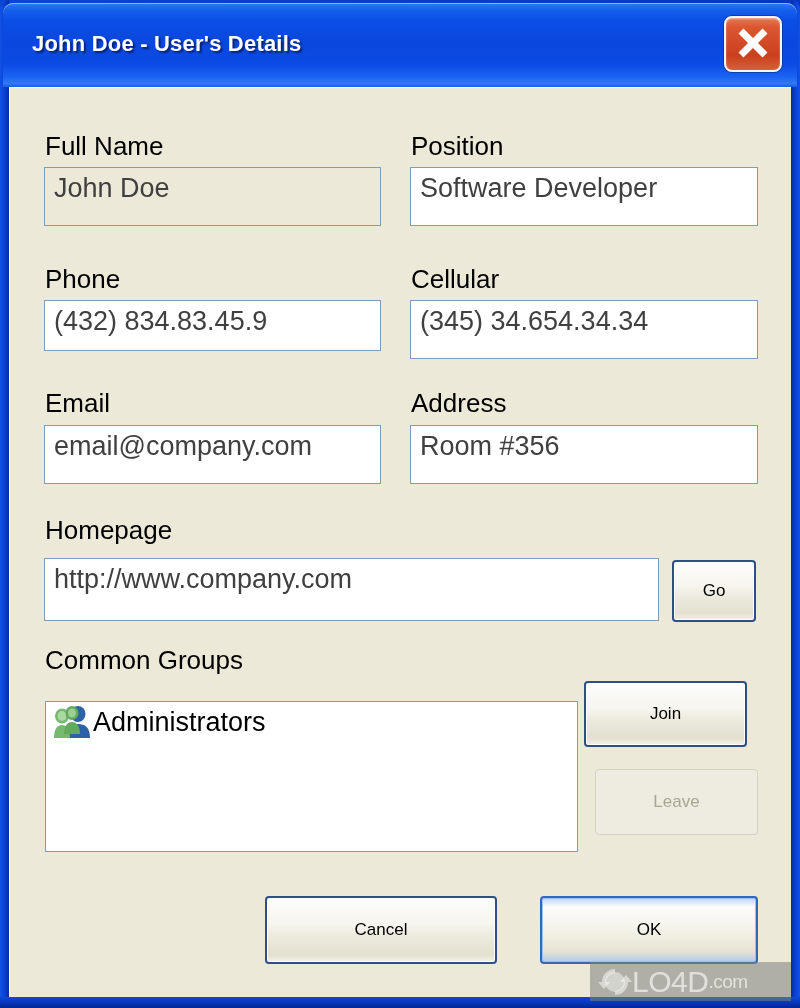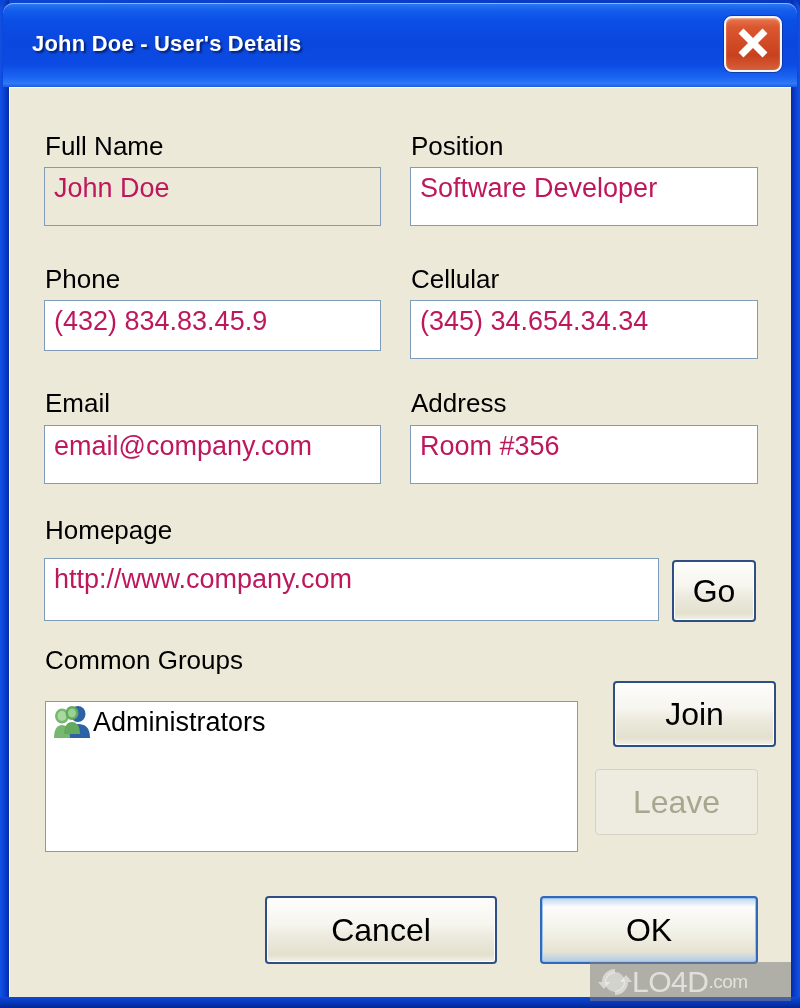--- a/index.html
+++ b/index.html
@@ -103,38 +103,38 @@
     position: absolute;
     color: #000000;
     font-size: 26px;
     white-space: nowrap;
   }
   .textbox {
     position: absolute;
     border: 1px solid #7F9DB9;
     background: #FFFFFF;
     box-sizing: border-box;
-    color: #be185d;
+    color: #404040;
     font-size: 27px;
     line-height: 1;
     padding: 7px 0 0 9px;
     overflow: hidden;
     white-space: nowrap;
   }
   .textbox.readonly { background: #ECE9D8; }
 
   
   .btn {
     position: absolute;
     box-sizing: border-box;
     border: 1px solid #9A9A80;
     border-radius: 4px;
     background: linear-gradient(180deg,#FDFDFC 0%,#F6F5EE 42%,#EDEBDF 58%,#E3E0CE 88%,#F2F1E7 100%);
     color: #000000;
-    font-size: 32px;
+    font-size: 17px;
     display: flex;
     align-items: center;
     justify-content: center;
     box-shadow: inset 0 1px 0 #FFFFFF;
     text-align: center;
   }
   .btn.default {
     border: 2px solid #2E4E86;
     box-shadow: inset 0 0 0 1px #FFFFFF, inset 0 1px 0 #FFFFFF;
   }
@@ -252,21 +252,21 @@
             <path d="M1 33 C1 23 5 20 9 20 C13 20 17 23 17 33 Z" fill="#76B870"></path>
             <ellipse cx="19" cy="8" rx="6.5" ry="7" fill="#63A95E"></ellipse>
             <ellipse cx="19" cy="8" rx="4" ry="4.5" fill="#9BD193"></ellipse>
             <path d="M11 29 C11 20 15 17 19 17 C23 17 27 20 27 29 Z" fill="#63A95E"></path>
           </svg>
         </span>
         <span>Administrators</span>
       </div>
     </div>
 
-    <div class="btn default" style="left:604px; top:594px; width:163px; height:66px;">Join</div>
+    <div class="btn default" style="left:575px; top:594px; width:163px; height:66px;">Join</div>
     <div class="btn disabled" style="left:586px; top:682px; width:163px; height:66px;">Leave</div>
 
     <div class="btn default" style="left:256px; top:809px; width:232px; height:68px;">Cancel</div>
     <div class="btn accent" style="left:531px; top:809px; width:218px; height:68px;">OK</div>
 
   </div>
 
   <div id="watermark">
     <svg width="34" height="32" viewBox="0 0 34 32" style="flex:0 0 34px;">
       <circle cx="17" cy="16" r="10" fill="rgba(255,255,255,.45)"></circle>

